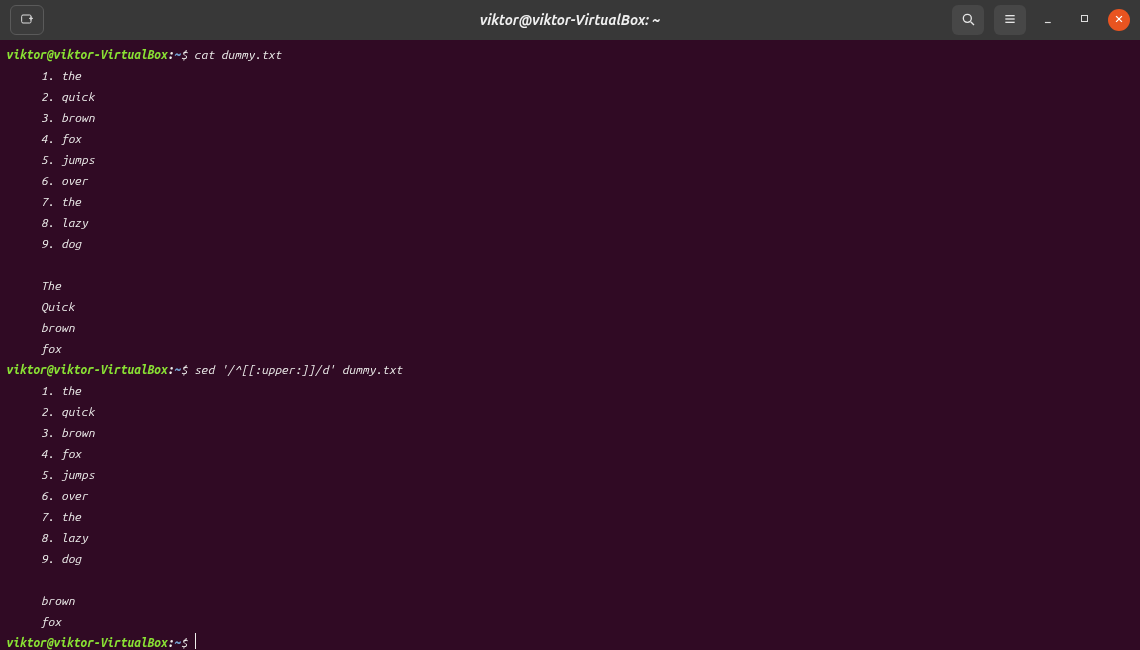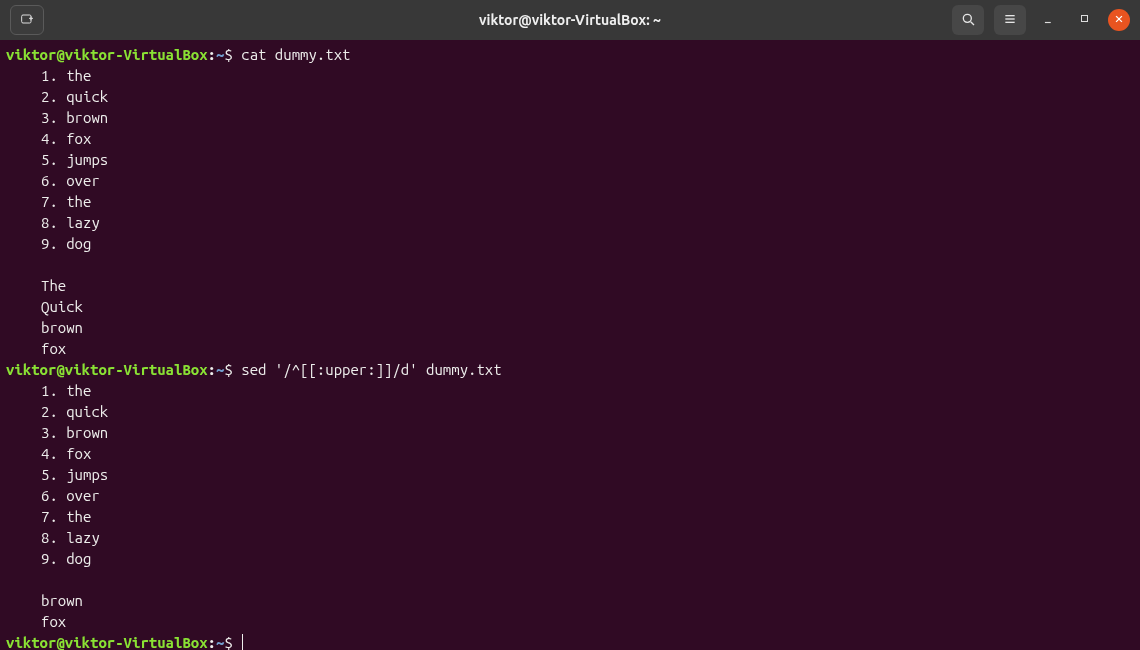--- a/index.html
+++ b/index.html
@@ -8,20 +8,21 @@
     width: 1140px; height: 650px;
     background: #ffffff;
     font-family: "Ubuntu Mono", "DejaVu Sans Mono", Menlo, Consolas, monospace;
   }
   .window {
     position: relative;
     width: 1140px;
     height: 650px;
     background: #2f0a23;
     overflow: hidden;
+    font-style: italic;
   }
   
   .titlebar {
     height: 40px;
     width: 100%;
     background: #383838;
     display: flex;
     align-items: center;
     padding: 0 10px;
     color: #efefef;
@@ -68,21 +69,21 @@
     cursor:pointer;
   }
   .tab-icon-box svg { width:16px; height:16px; stroke:#ddd; fill:none; stroke-width:1.5; }
   .search-icon svg, .menu-icon svg { width:16px; height:16px; stroke:#e6e6e6; fill:none; stroke-width:2; }
   
   .term {
     position: absolute;
     top: 40px; left: 0; right: 0; bottom: 0;
     background: linear-gradient(#300a24, #300a24);
     color: #eeeeec;
-    font-size: 15px;
+    font-size: 12px;
     line-height: 21px;
     padding: 4px 8px 6px 6px;
     white-space: pre;
     overflow-y: auto;
   }
   .term::-webkit-scrollbar { width: 12px; }
   .term::-webkit-scrollbar-track { background:#2b0820; }
   .term::-webkit-scrollbar-thumb { background:#a15b8a; border-radius:6px; }
   .prompt-user { color:#8ae234; font-weight:bold; }
   .prompt-sep  { color:#eeeeec; font-weight:bold; }

